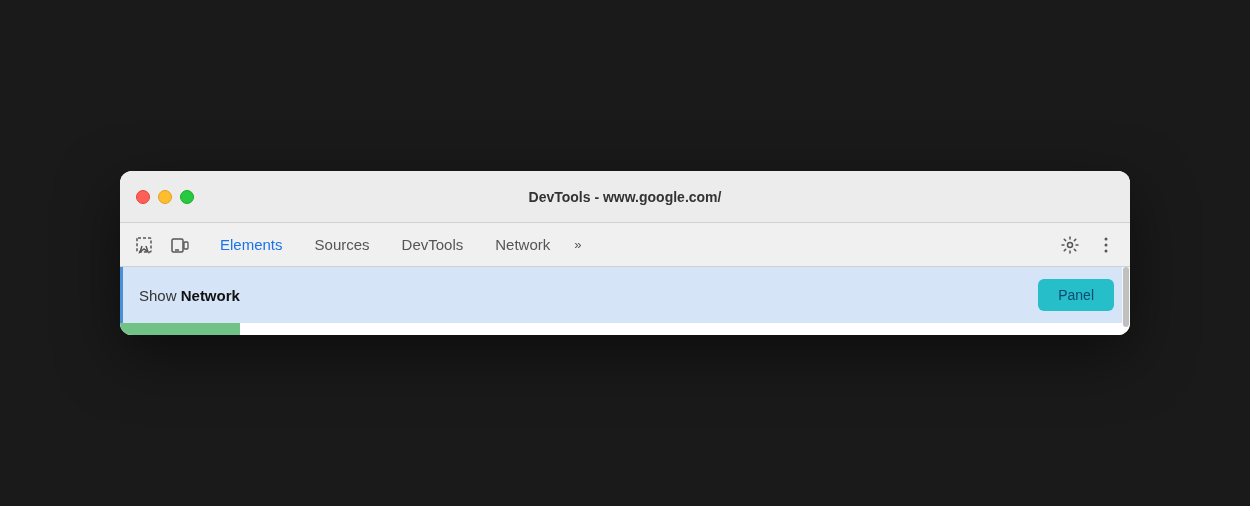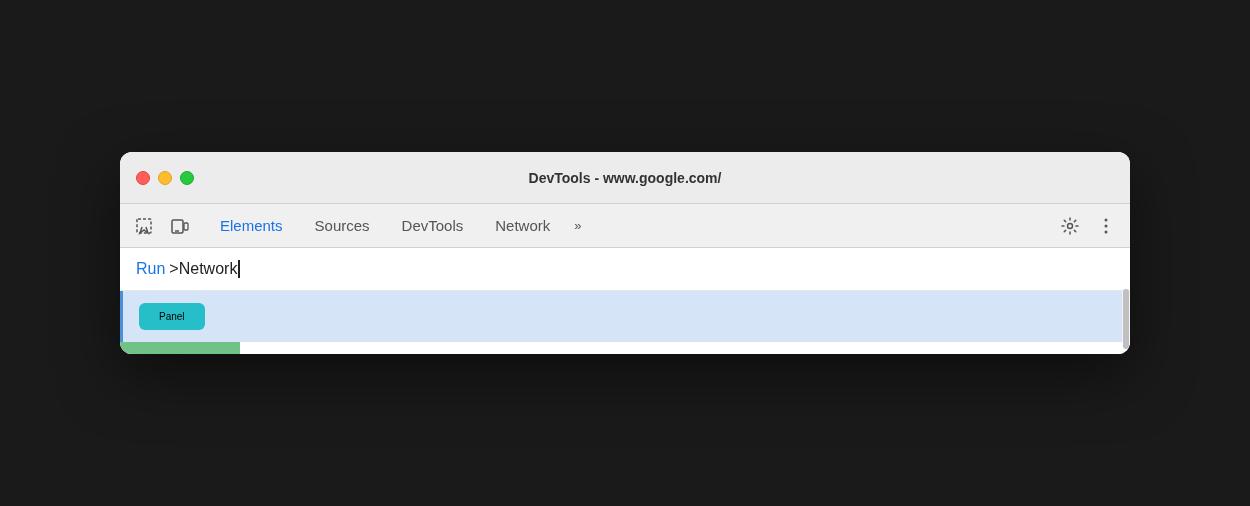--- a/index.html
+++ b/index.html
@@ -173,25 +173,25 @@
       font-size: 15px;
       color: #333;
       flex: 1;
     }
 
     .result-text .normal { font-weight: 400; }
     .result-text .bold { font-weight: 700; color: #111; }
 
     .panel-button {
       background: #26bec9;
-      color: #000000;
+      color: #0c4a6e;
       border: none;
       border-radius: 6px;
       padding: 8px 20px;
-      font-size: 10px;
+      font-size: 14px;
       font-weight: 500;
       cursor: pointer;
       white-space: nowrap;
     }
 
     
     .scrollbar-track {
       position: absolute;
       right: 0;
       top: 0;
@@ -270,29 +270,25 @@
           <circle cx="2" cy="2" r="1.5" fill="#555"></circle>
           <circle cx="2" cy="8" r="1.5" fill="#555"></circle>
           <circle cx="2" cy="14" r="1.5" fill="#555"></circle>
         </svg>
       </div>
     </div>
   </div>
 
   <div class="main-content">
 
-    <div class="command-bar">
-      <span class="command-prefix">Run</span>
-      <div class="command-input-area">
-        <span class="command-text">&gt;Network</span>
-        <span class="cursor"></span>
-      </div>
-    </div>
 
     <div class="result-row">
+      <div class="result-text">
+        <span class="normal">Show </span><span class="bold">Network</span>
+      </div>
       <button class="panel-button">Panel</button>
       <div class="scrollbar-track">
         <div class="scrollbar-thumb"></div>
       </div>
     </div>
 
     <div class="bottom-hint"></div>
 
   </div>
 </div>

